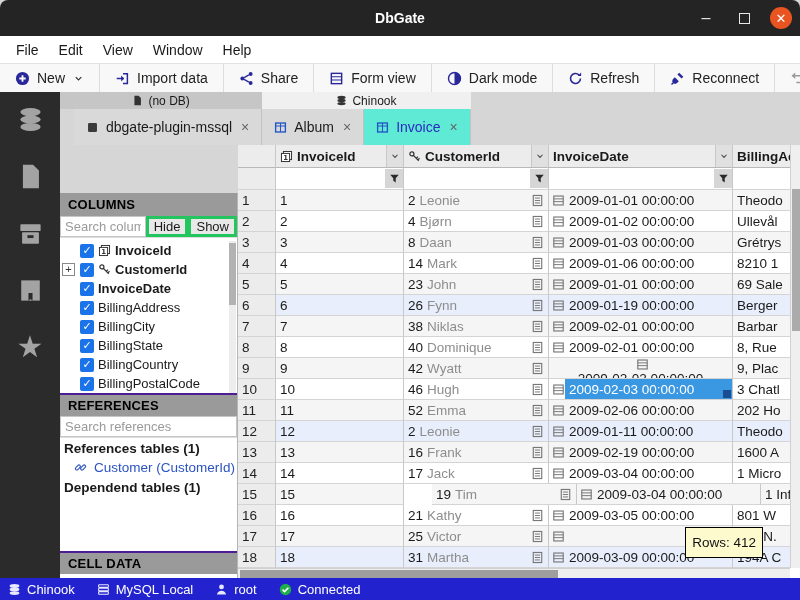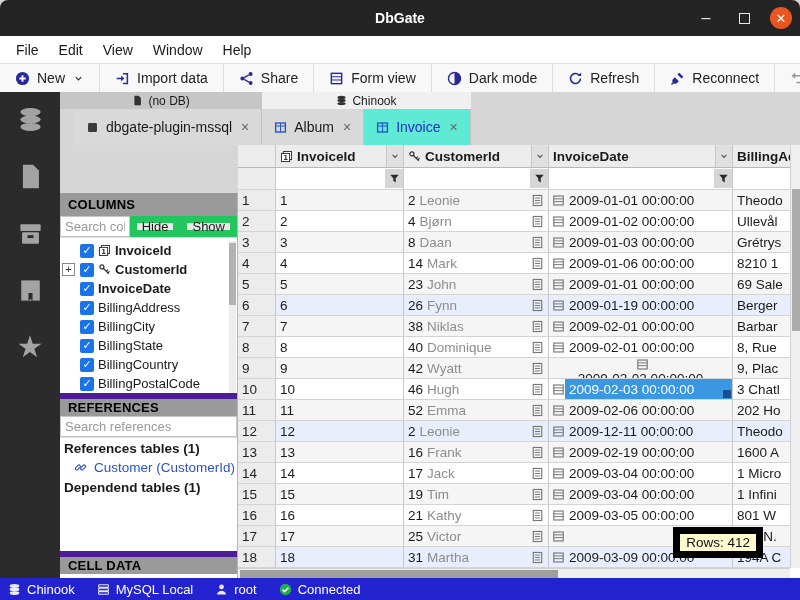--- a/index.html
+++ b/index.html
@@ -53,26 +53,26 @@
   .tab.active { background:#5eead4; color:#2b2bc0; }
   .tab .tab-close { color:#666; font-size:14px; margin-left:2px; }
   .g1-pad { width:14px; background:#d6d6d6; }
 
   
   .content { flex:1; display:flex; min-height:0; }
 
   
   .leftpanel { width:178px; background:#ffffff; position:relative; border-right:1px solid #b5b5b5; overflow:hidden;margin-top:48px; }
   .panel-header { height:23px; background:#9a9a9a; color:#000; font-weight:bold; font-size:13px;
-    display:flex; align-items:center; padding-left:8px; border-top:6px solid #4c1d95; letter-spacing:.2px; }
+    display:flex; align-items:center; padding-left:8px; border-top:2px solid #4c1d95; letter-spacing:.2px; }
   .search-row { display:flex; height:22px; border-bottom:1px solid #ddd; }
   .search-row input { flex:1; min-width:0; border:1px solid #c6c6c6; font-size:13px; padding:0 4px;
     font-family:inherit; color:#333; }
   .search-row input::placeholder { color:#9a9a9a; }
-  .mini-btn { font-size:13px; background:#e8e8e8; border:7px solid #22c55e; padding:0 5px;
+  .mini-btn { font-size:13px; background:#e8e8e8; border:3px solid #22c55e; padding:0 5px;
     display:flex; align-items:center; }
   .tree { padding-top:3px; }
   .tree-row { height:19px; display:flex; align-items:center; gap:4px; padding-left:20px; }
   .tree-row.has-expand { padding-left:2px; }
   .expand-box { width:13px; height:13px; border:1px solid #888; display:flex; align-items:center;
     justify-content:center; font-size:11px; line-height:1; color:#333; margin-right:1px; background:#fff; }
   .cb { width:14px; height:14px; background:#1a73e8; border-radius:2px; color:#fff; font-size:11px;
     display:flex; align-items:center; justify-content:center; font-family:"DejaVu Sans",sans-serif; flex:none; }
   .tree-name { white-space:nowrap; }
   .tree-name.bold { font-weight:bold; }
@@ -111,22 +111,22 @@
   .date-cell { padding:0 !important; }
   .date-cell .cell-mini-icon { margin-left:3px; }
   .date-text { padding:0 4px; flex:1; height:100%; display:flex; align-items:center; }
   .date-text.selected { background:#3a97e2; color:#fff; position:relative; }
   .fill-handle { position:absolute; right:1px; bottom:1px; width:8px; height:8px; background:#1b4e91; }
 
   .vscroll { position:absolute; top:0; right:0; width:10px; bottom:10px; background:#efefef; border-left:1px solid #d0d0d0; }
   .vscroll .thumb { position:absolute; top:44px; left:1px; width:8px; height:142px; background:#ababab; }
   .hscroll { position:absolute; left:0; right:10px; bottom:0; height:10px; background:#efefef; border-top:1px solid #d0d0d0; }
   .hscroll .thumb { position:absolute; top:1px; left:2px; width:318px; height:8px; background:#9e9e9e; }
-  .rows-tooltip { position:absolute; right:37px; bottom:20px; background:#fdfbce; border:7px solid #000000;
-    padding:1px 6px; font-size:13.5px; color:#111; }
+  .rows-tooltip { position:absolute; right:37px; bottom:20px; background:#fdfbce; border:1px solid #000000;
+    padding:7px 6px; font-size:13.5px; color:#111; }
 
   
   .statusbar { position:absolute; left:0; bottom:0; width:800px; height:22px; background:#2222cf;
     color:#fff; display:flex; align-items:center; padding-left:8px; gap:22px; font-size:13px; }
   .sb-item { display:flex; align-items:center; gap:6px; white-space:nowrap; }
   .sb-item .sicon { color:#e8e8ff; }
 </style>
 </head>
 <body>
 
@@ -761,21 +761,21 @@
                   </svg>
                 </span>
               </div>
               <div class="gcell date-cell" style="width: 184px;">
                 <span class="cell-mini-icon">
                   <svg viewBox="0 0 16 16" width="13" height="13" fill="currentColor">
                     <rect x="2.2" y="2.5" width="11.6" height="11" fill="none" stroke="currentColor" stroke-width="1.4"></rect>
                     <path d="M2.2 6h11.6M2.2 9.4h11.6" stroke="currentColor" stroke-width="1.2" fill="none"></path>
                   </svg>
                 </span>
-                <span class="date-text">2009-12-11 00:00:00</span>
+                <span class="date-text">2009-01-11 00:00:00</span>
               </div>
               <div class="gcell" style="width: 120px;">Theodo</div>
             </div>
             <div class="grow drow odd">
               <div class="gcell rownum" style="width: 38px;">13</div>
               <div class="gcell" style="width: 128px;">13</div>
               <div class="gcell" style="width: 145px;">
                 <span class="cust-id">16</span>
                 <span class="cust-name">Frank</span>
                 <span class="cell-mini-icon">
@@ -816,21 +816,21 @@
                     <path d="M2.2 6h11.6M2.2 9.4h11.6" stroke="currentColor" stroke-width="1.2" fill="none"></path>
                   </svg>
                 </span>
                 <span class="date-text">2009-03-04 00:00:00</span>
               </div>
               <div class="gcell" style="width: 120px;">1 Micro</div>
             </div>
             <div class="grow drow odd">
               <div class="gcell rownum" style="width: 38px;">15</div>
               <div class="gcell" style="width: 128px;">15</div>
-              <div class="gcell" style="width: 145px;">
+              <div class="gcell" style="width: 145px; margin-left: 28px;">
                 <span class="cust-id">19</span>
                 <span class="cust-name">Tim</span>
                 <span class="cell-mini-icon">
                   <svg viewBox="0 0 16 16" width="13" height="13" fill="currentColor">
                     <rect x="2.8" y="1.8" width="10.4" height="12.4" fill="none" stroke="currentColor" stroke-width="1.4"></rect>
                     <path d="M4.8 5h6.4M4.8 8h6.4M4.8 11h6.4" stroke="currentColor" stroke-width="1.2" fill="none"></path>
                   </svg>
                 </span>
               </div>
               <div class="gcell date-cell" style="width: 184px;">

